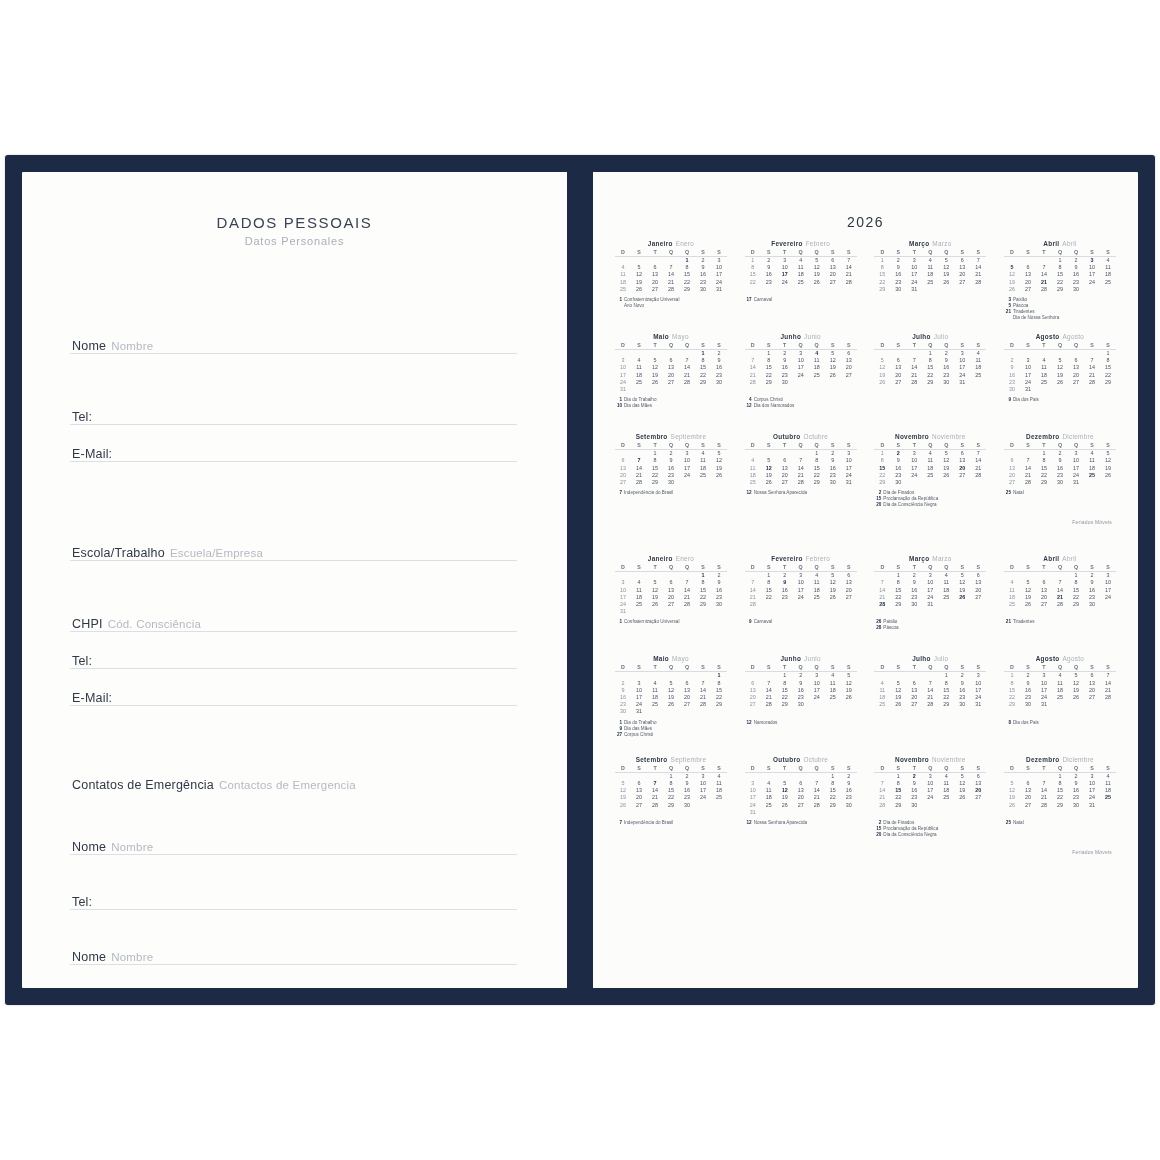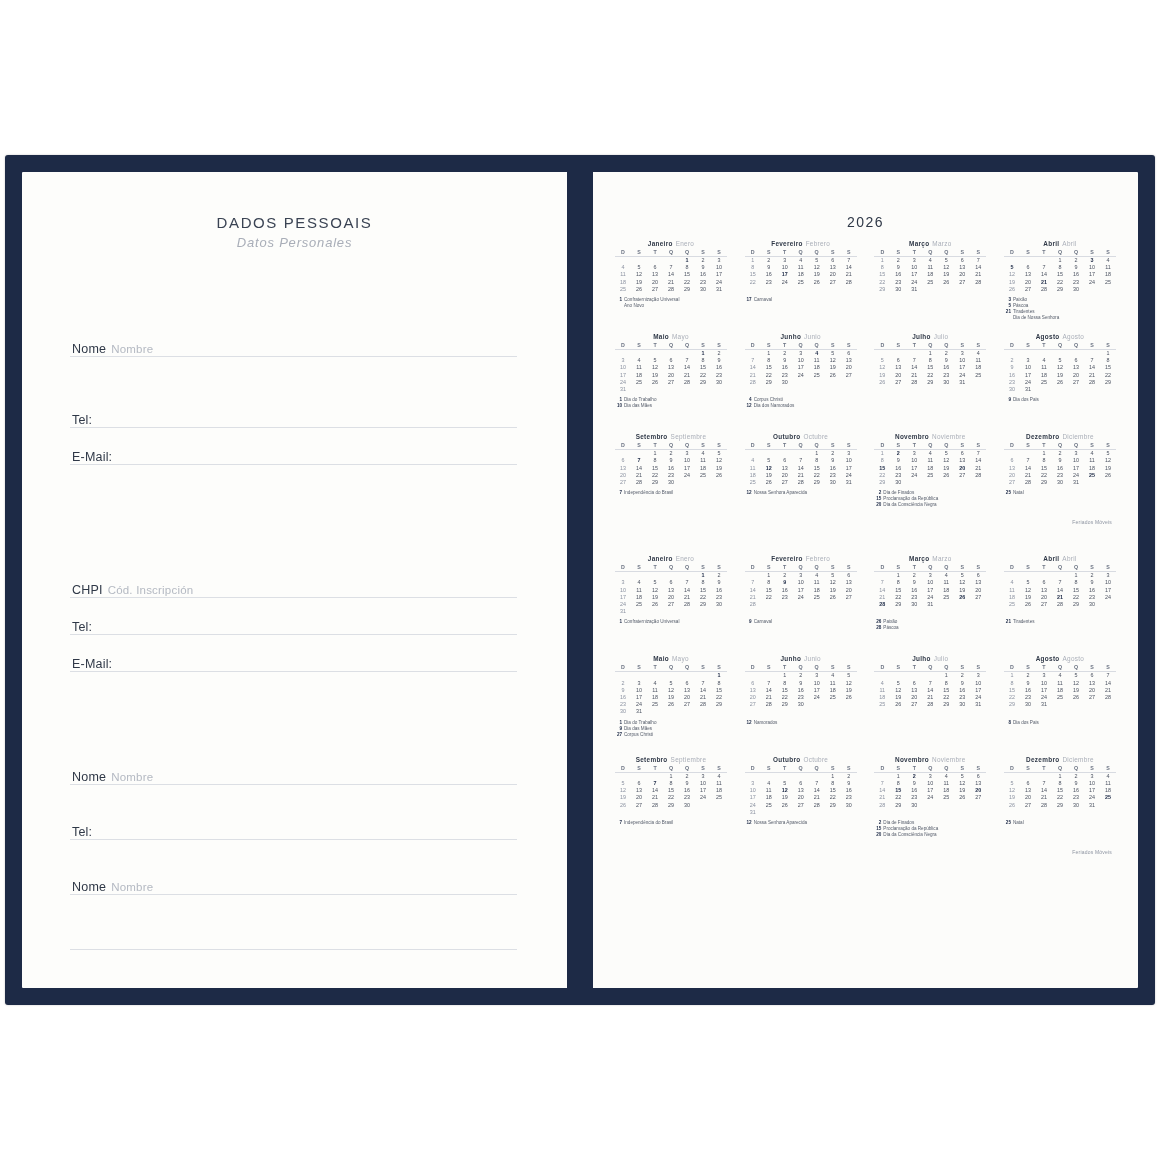--- a/index.html
+++ b/index.html
@@ -59,25 +59,24 @@
     text-align: center;
     margin-top: 42px;
   }
   .pd-title {
     font-size: 15px;
     letter-spacing: 1.6px;
     color: #3a4353;
     font-weight: 400;
   }
   .pd-sub {
-    font-size: 13px;
+    font-size: 11px;
     letter-spacing: 0.8px;
     color: #a9aeb8;
     margin-top: 4px;
-    font-style: italic;
   }
   .fields {
     margin: 52px 50px 0 48px;
   }
   .field {
     position: relative;
     height: 36px;
     border-bottom: 1px solid #dcdfe4;
   }
   .field.tall { height: 44px; }
@@ -203,31 +202,37 @@
           <div class="flabel"><span>Nome</span><span class="es">Nombre</span></div>
         </div>
         <div class="spacer-34"></div>
         <div class="field">
           <div class="flabel"><span>Tel:</span></div>
         </div>
         <div class="field">
           <div class="flabel"><span>E-Mail:</span></div>
         </div>
         <div class="spacer-62"></div>
+        <div class="field">
+          <div class="flabel"><span>Escola/Trabalho</span><span class="es">Escuela/Empresa</span></div>
+        </div>
         <div class="spacer-34"></div>
         <div class="field">
-          <div class="flabel"><span>CHPI</span><span class="es">Cód. Inscripción</span></div>
+          <div class="flabel"><span>CHPI</span><span class="es">Cód. Consciência</span></div>
         </div>
         <div class="field">
           <div class="flabel"><span>Tel:</span></div>
         </div>
         <div class="field">
           <div class="flabel"><span>E-Mail:</span></div>
         </div>
         <div class="spacer-50"></div>
+        <div class="field gap">
+          <div class="flabel"><span>Contatos de Emergência</span><span class="es">Contactos de Emergencia</span></div>
+        </div>
         <div class="spacer-18"></div>
         <div class="field tall">
           <div class="flabel"><span>Nome</span><span class="es">Nombre</span></div>
         </div>
         <div class="spacer-18"></div>
         <div class="field">
           <div class="flabel"><span>Tel:</span></div>
         </div>
         <div class="spacer-18"></div>
         <div class="field">

